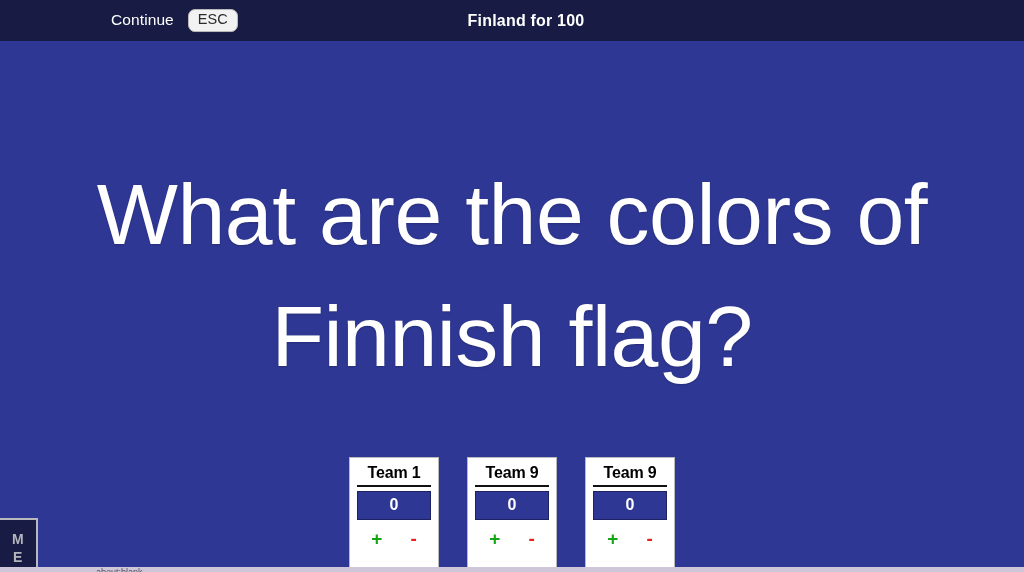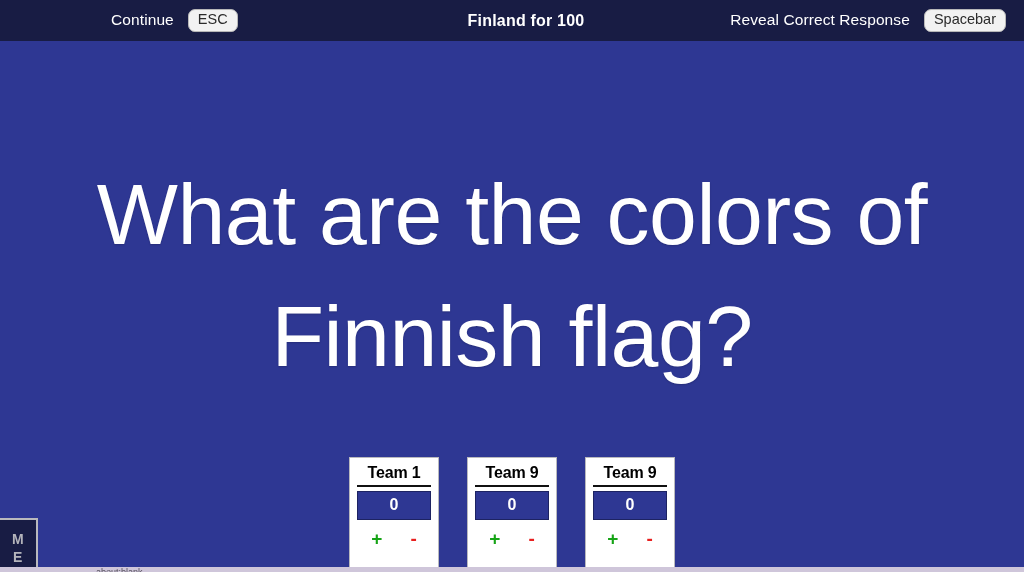--- a/index.html
+++ b/index.html
@@ -223,24 +223,20 @@
 
   <div id="topbar">
 
     <div id="continue-group" class="bar-group">
       <span class="bar-label">Continue</span>
       <button class="key-btn">ESC</button>
     </div>
 
     <div id="board-title">Finland for 100</div>
 
-    <div id="reveal-group" class="bar-group">
-      <span class="bar-label">Reveal Correct Response</span>
-      <button class="key-btn">Spacebar</button>
-    </div>
 
   </div>
 
   <div id="clue-area">
 
     <div id="clue-text">What are the colors of Finnish flag?</div>
 
     <div id="menu-tab">
       <span id="menu-tab-label">M
 E

